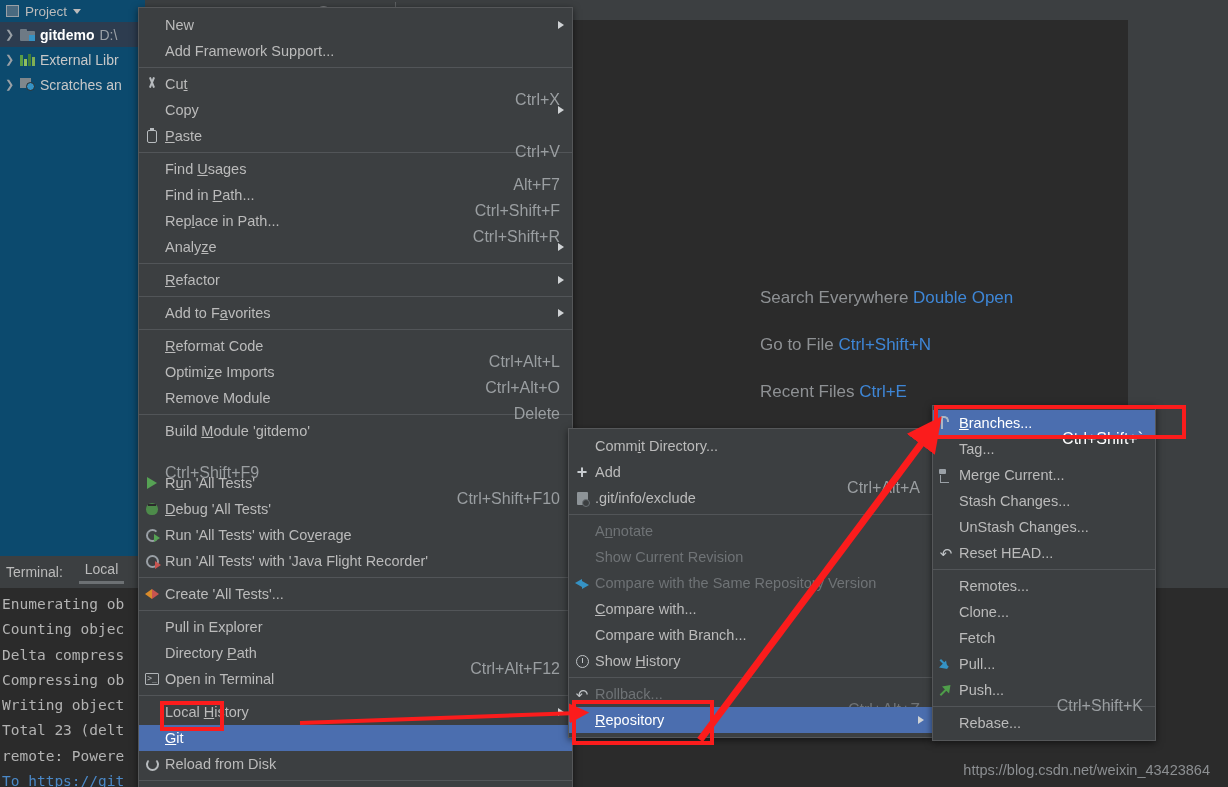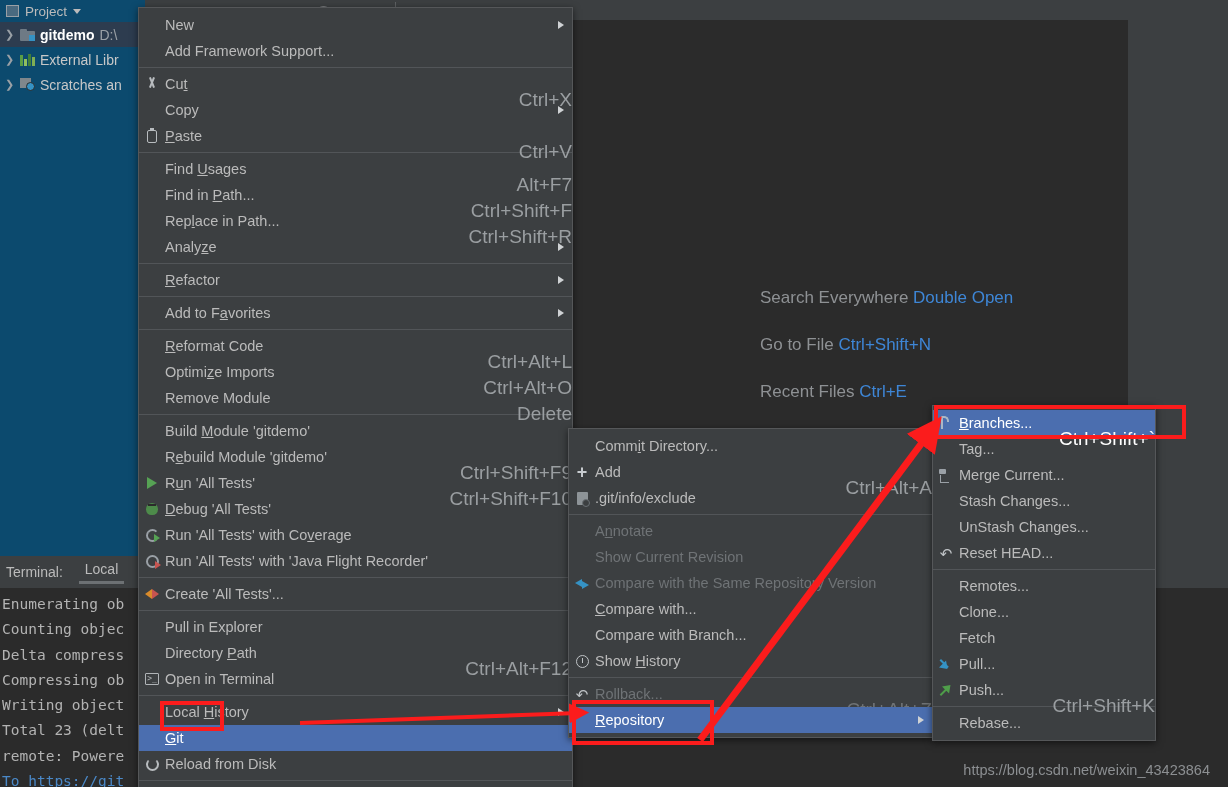--- a/index.html
+++ b/index.html
@@ -56,21 +56,21 @@
   .term-tab{color:#bbbbbb;font-size:14px;position:relative;padding-bottom:7px;}
   .term-tab::after{content:"";position:absolute;left:-6px;right:-6px;bottom:0;height:3px;background:#6d7174;}
   .term-body{padding:4px 0 0 2px;font-family:"DejaVu Sans Mono","Liberation Mono",monospace;font-size:14.5px;line-height:25.3px;color:#b3b3b3;white-space:nowrap;}
   .term-body .lnk{color:#4a88c7;}
 
   
   .menu{position:absolute;background:#3c3f41;border:1px solid #555759;box-shadow:0 2px 7px rgba(0,0,0,.55);box-sizing:border-box;}
   .mi{height:26px;display:flex;align-items:center;position:relative;white-space:nowrap;font-size:14.5px;color:#bbbbbb;}
   .mi .ic{width:26px;flex:none;display:flex;align-items:center;justify-content:center;}
   .mi .lbl{flex:1;}
-  .mi .acc{color:#9a9ea1;padding-right:0;font-size:19px;margin-top:32px;}
+  .mi .acc{color:#9a9ea1;padding-right:12px;font-size:16px;margin-top:32px;}
   .mi .sub{position:absolute;right:8px;top:50%;transform:translateY(-50%);width:0;height:0;border-top:4.5px solid transparent;border-bottom:4.5px solid transparent;border-left:6px solid #cfd2d4;}
   .mi.disabled .lbl,.mi.disabled .acc{color:#6f7376;}
   .mi.hl{background:#4b6eaf;}
   .mi.hl .lbl,.mi.hl .acc{color:#ffffff;}
   .mi u{text-decoration:underline;}
   .sep{height:1px;background:#525558;margin:3px 0;}
 
   
   .gi{display:block;}
   .gi-scissors{width:14px;height:14px;position:relative;}
@@ -289,21 +289,20 @@
         <span class="lbl">Remove Module</span>
         <span class="acc">Delete</span>
       </div>
       <div class="sep"></div>
       <div class="mi">
         <span class="ic"></span>
         <span class="lbl">Build <u>M</u>odule 'gitdemo'</span>
       </div>
       <div class="mi">
         <span class="ic"></span>
-        <span class="lbl">R<u>e</u>build Module 'gitdemo'</span>
         <span class="acc">Ctrl+Shift+F9</span>
       </div>
       <div class="mi">
         <span class="ic">
           <span class="gi gi-play"></span>
         </span>
         <span class="lbl">R<u>u</u>n 'All Tests'</span>
         <span class="acc">Ctrl+Shift+F10</span>
       </div>
       <div class="mi">

